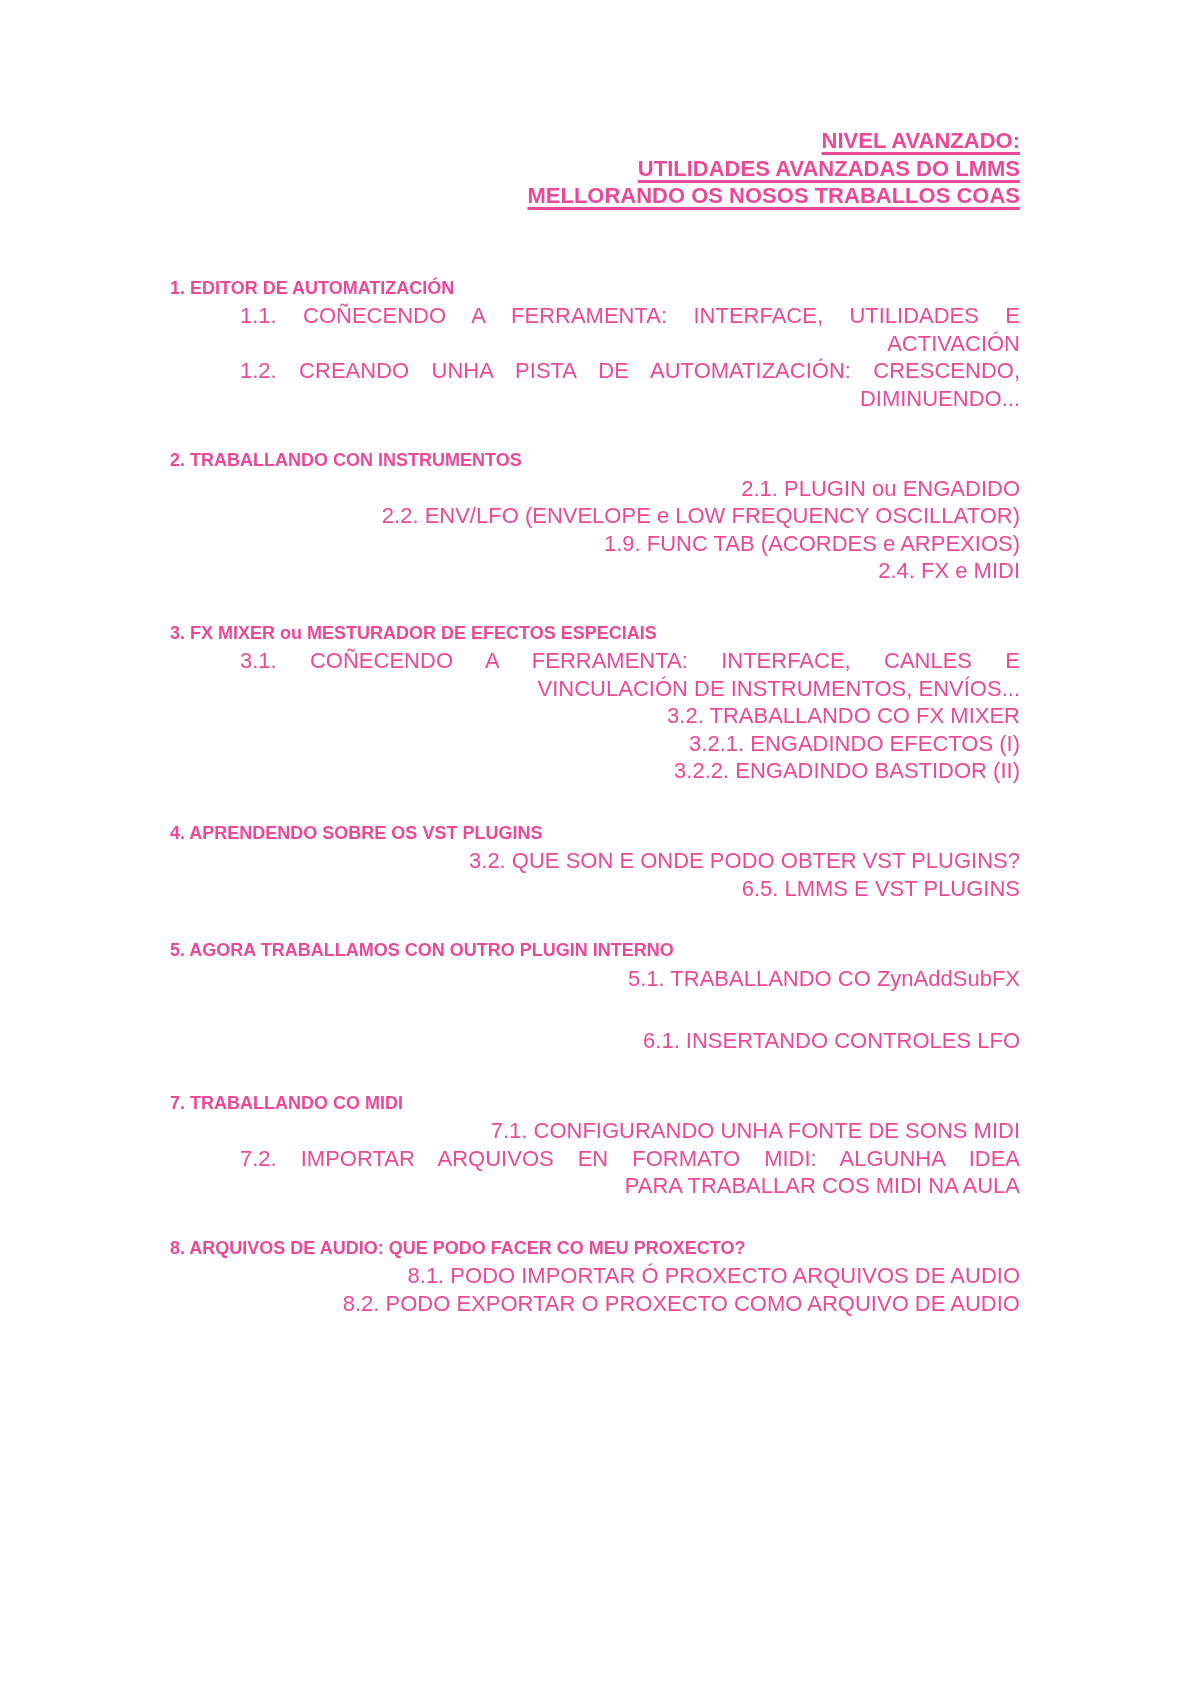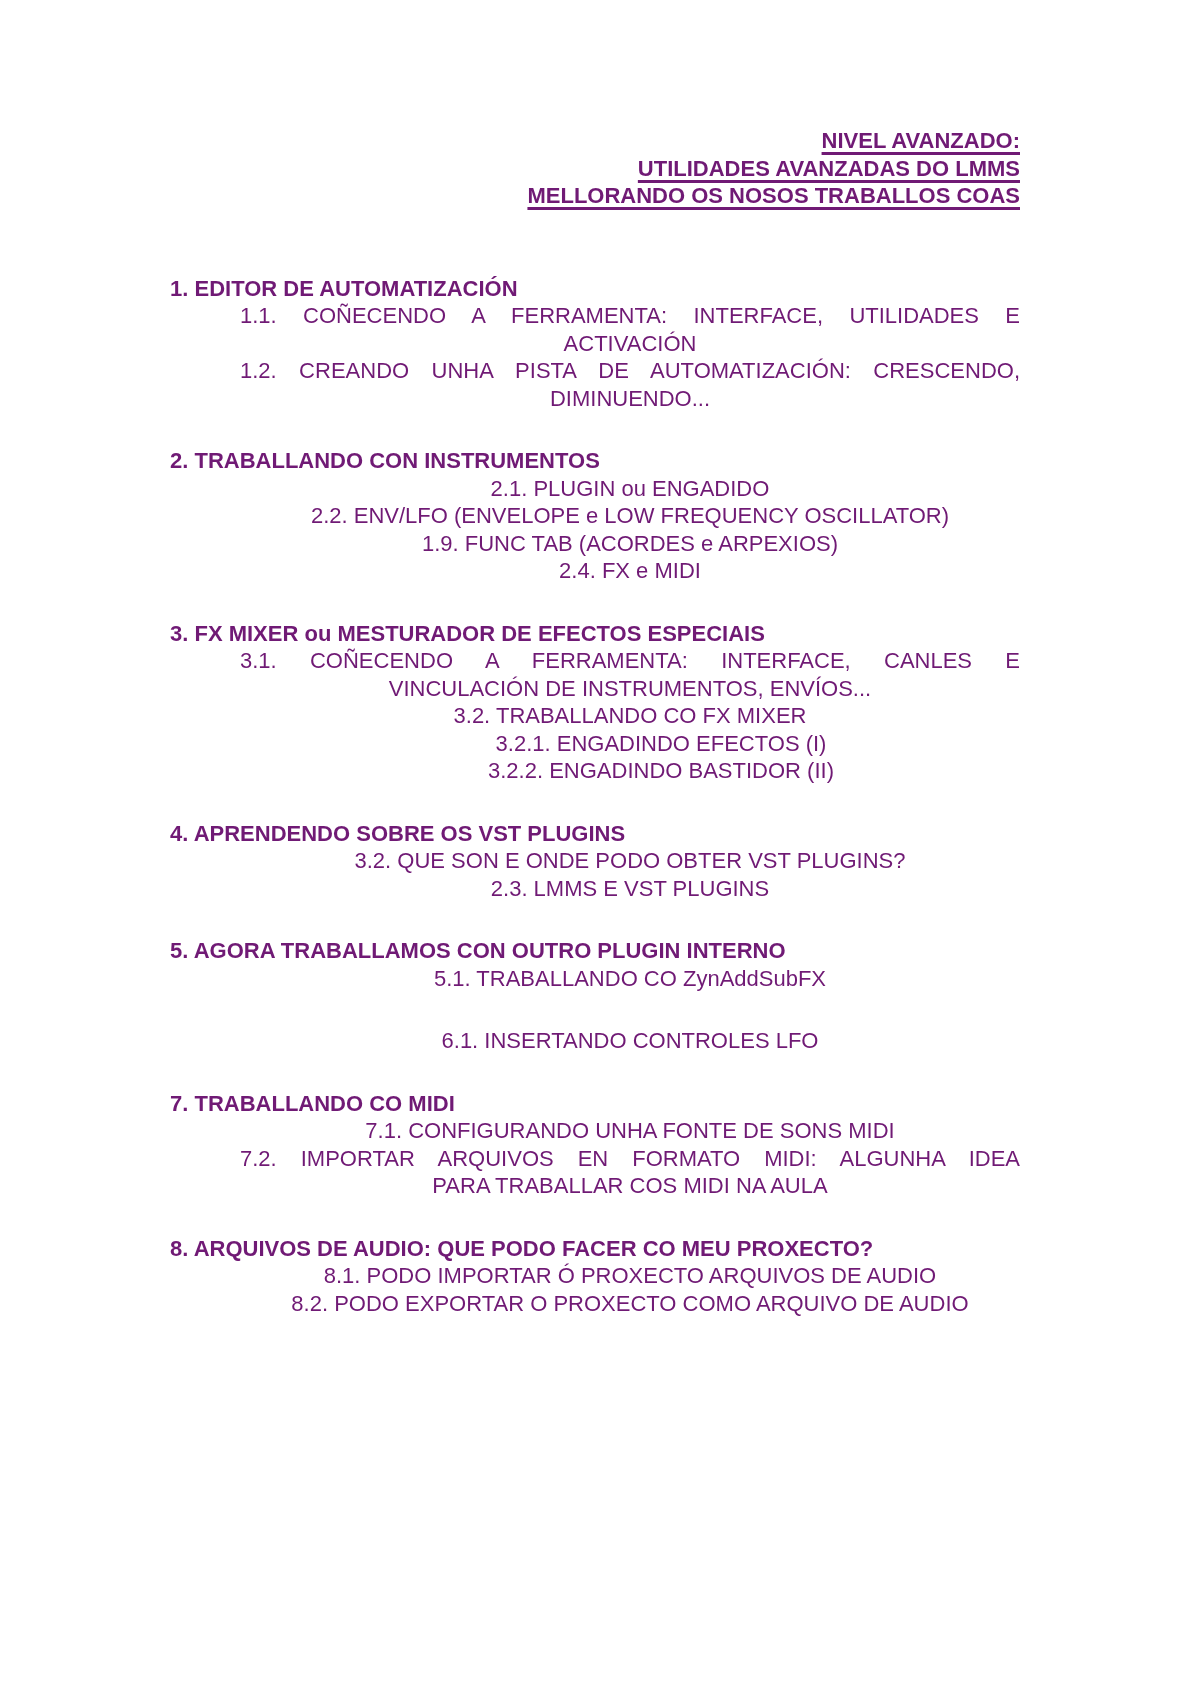--- a/index.html
+++ b/index.html
@@ -5,21 +5,21 @@
   html, body {
     margin: 0;
     padding: 0;
     background: #ffffff;
   }
   .page {
     position: relative;
     width: 1191px;
     height: 1684px;
     background: #ffffff;
-    color: #701a75;
+    color: #ec4899;
     font-family: "Liberation Sans", "DejaVu Sans", sans-serif;
     font-size: 22px;
     line-height: 27.5px;
     box-sizing: border-box;
     padding: 127px 171px 0 170px;
     overflow: hidden;
   }
   .doc-title {
     font-weight: bold;
     text-align: right;
@@ -30,32 +30,32 @@
     text-underline-offset: 4px;
   }
   .sections section {
     margin-top: 35px;
   }
   .sections section:first-child {
     margin-top: 65px;
   }
   .sec-head {
     font-weight: bold;
-    font-size: 22px;
+    font-size: 18px;
     line-height: 27.5px;
     margin: 0;
   }
   .item {
     margin-left: 70px;
   }
   .item-l3 {
     margin-left: 132px;
   }
   .line {
-    text-align: center;
+    text-align: right;
   }
   .jline {
     text-align: justify;
     text-align-last: justify;
   }
 </style>
 </head>
 <body>
 
 <div class="page">
@@ -112,21 +112,21 @@
         <div class="line">3.2.2. ENGADINDO BASTIDOR (II)</div>
       </div>
     </section>
 
     <section>
       <h2 class="sec-head">4. APRENDENDO SOBRE OS VST PLUGINS</h2>
       <div class="item">
         <div class="line">3.2. QUE SON E ONDE PODO OBTER VST PLUGINS?</div>
       </div>
       <div class="item">
-        <div class="line">2.3. LMMS E VST PLUGINS</div>
+        <div class="line">6.5. LMMS E VST PLUGINS</div>
       </div>
     </section>
 
     <section>
       <h2 class="sec-head">5. AGORA TRABALLAMOS CON OUTRO PLUGIN INTERNO</h2>
       <div class="item">
         <div class="line">5.1. TRABALLANDO CO ZynAddSubFX</div>
       </div>
     </section>
 

